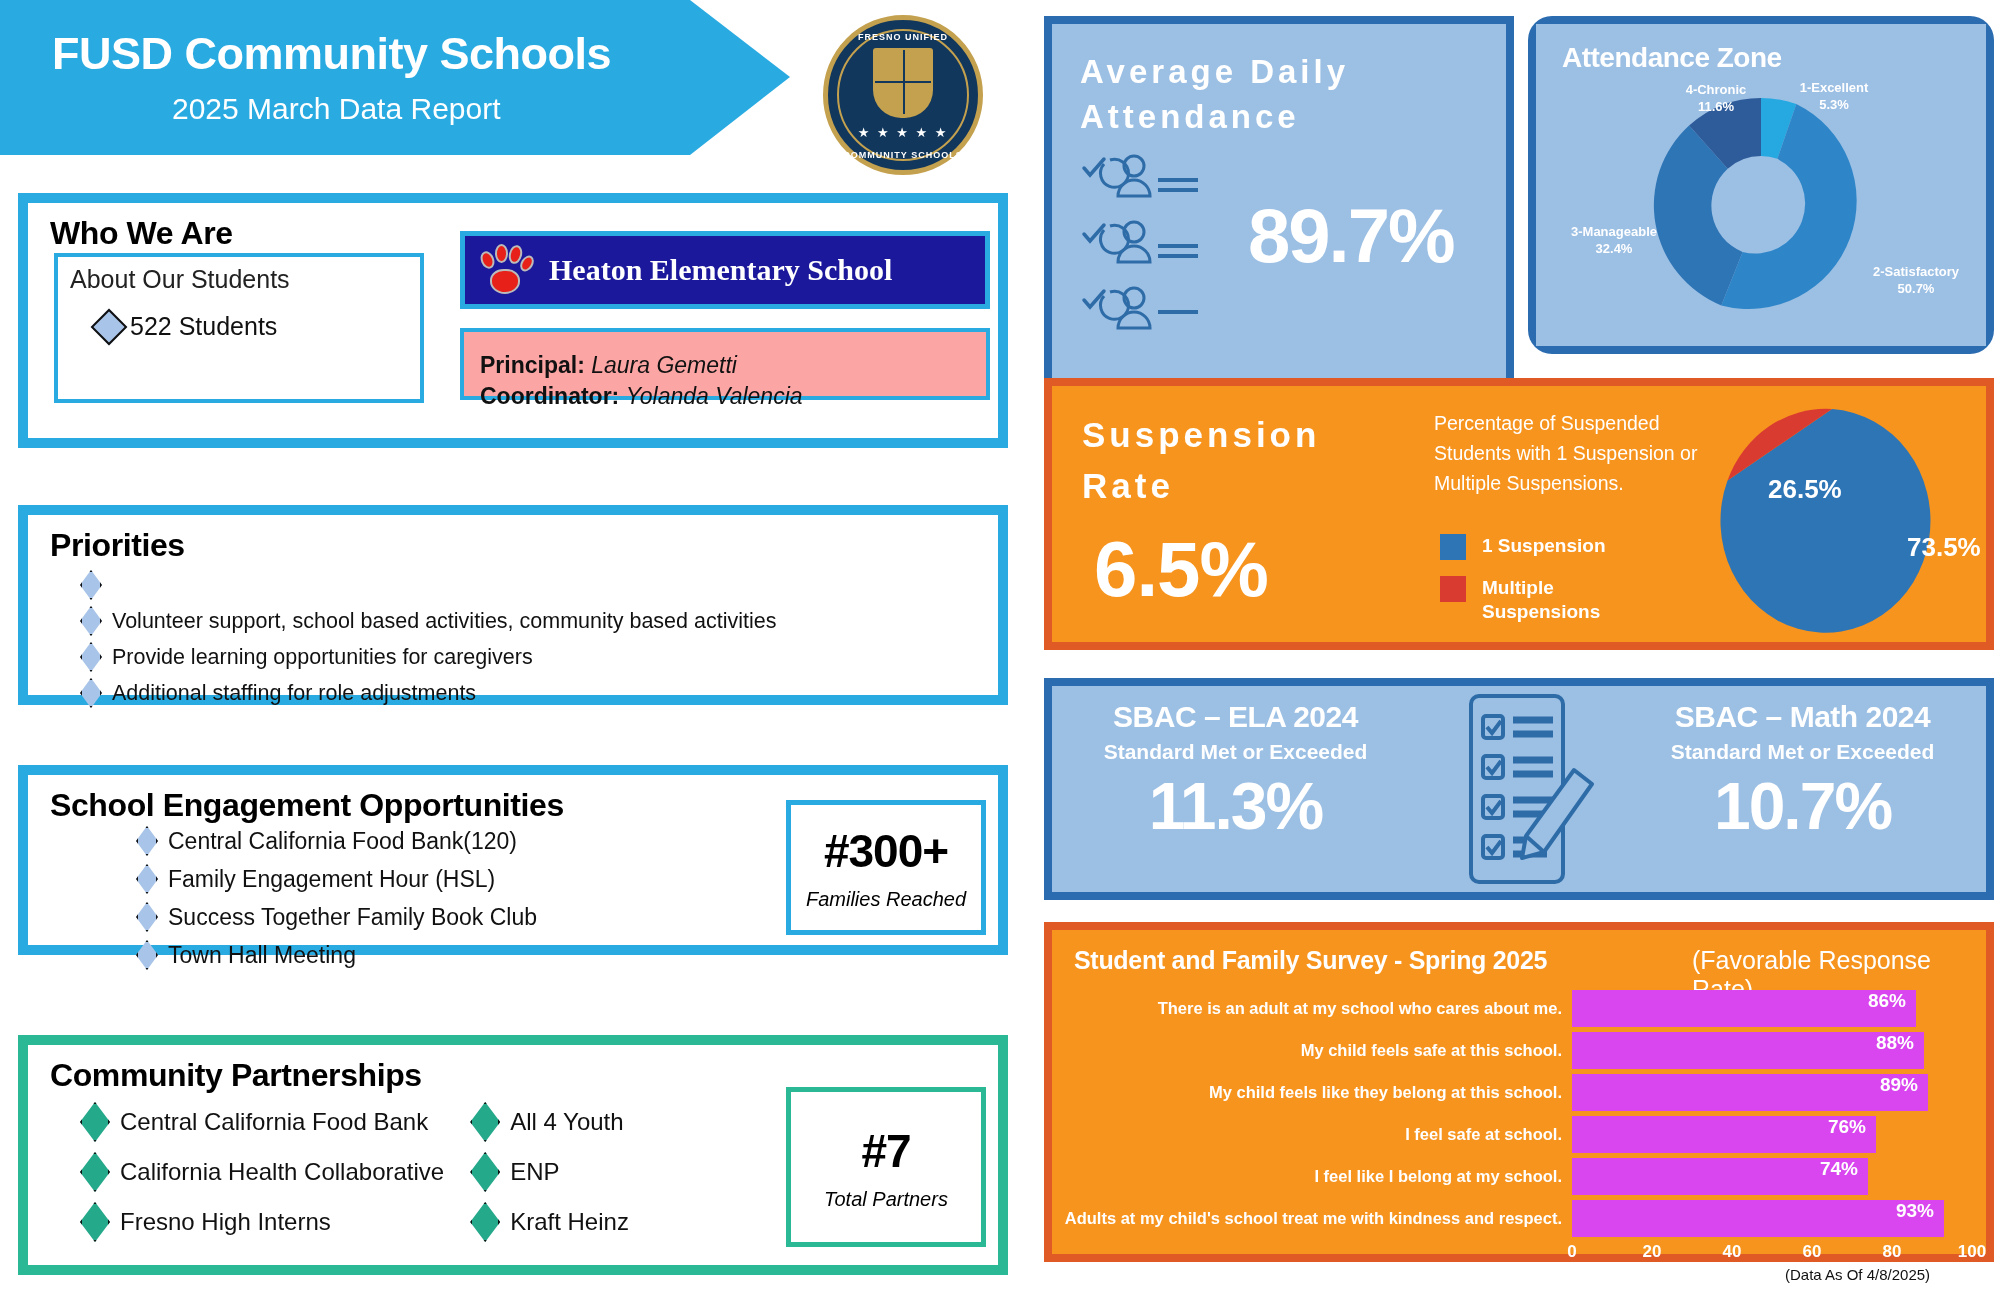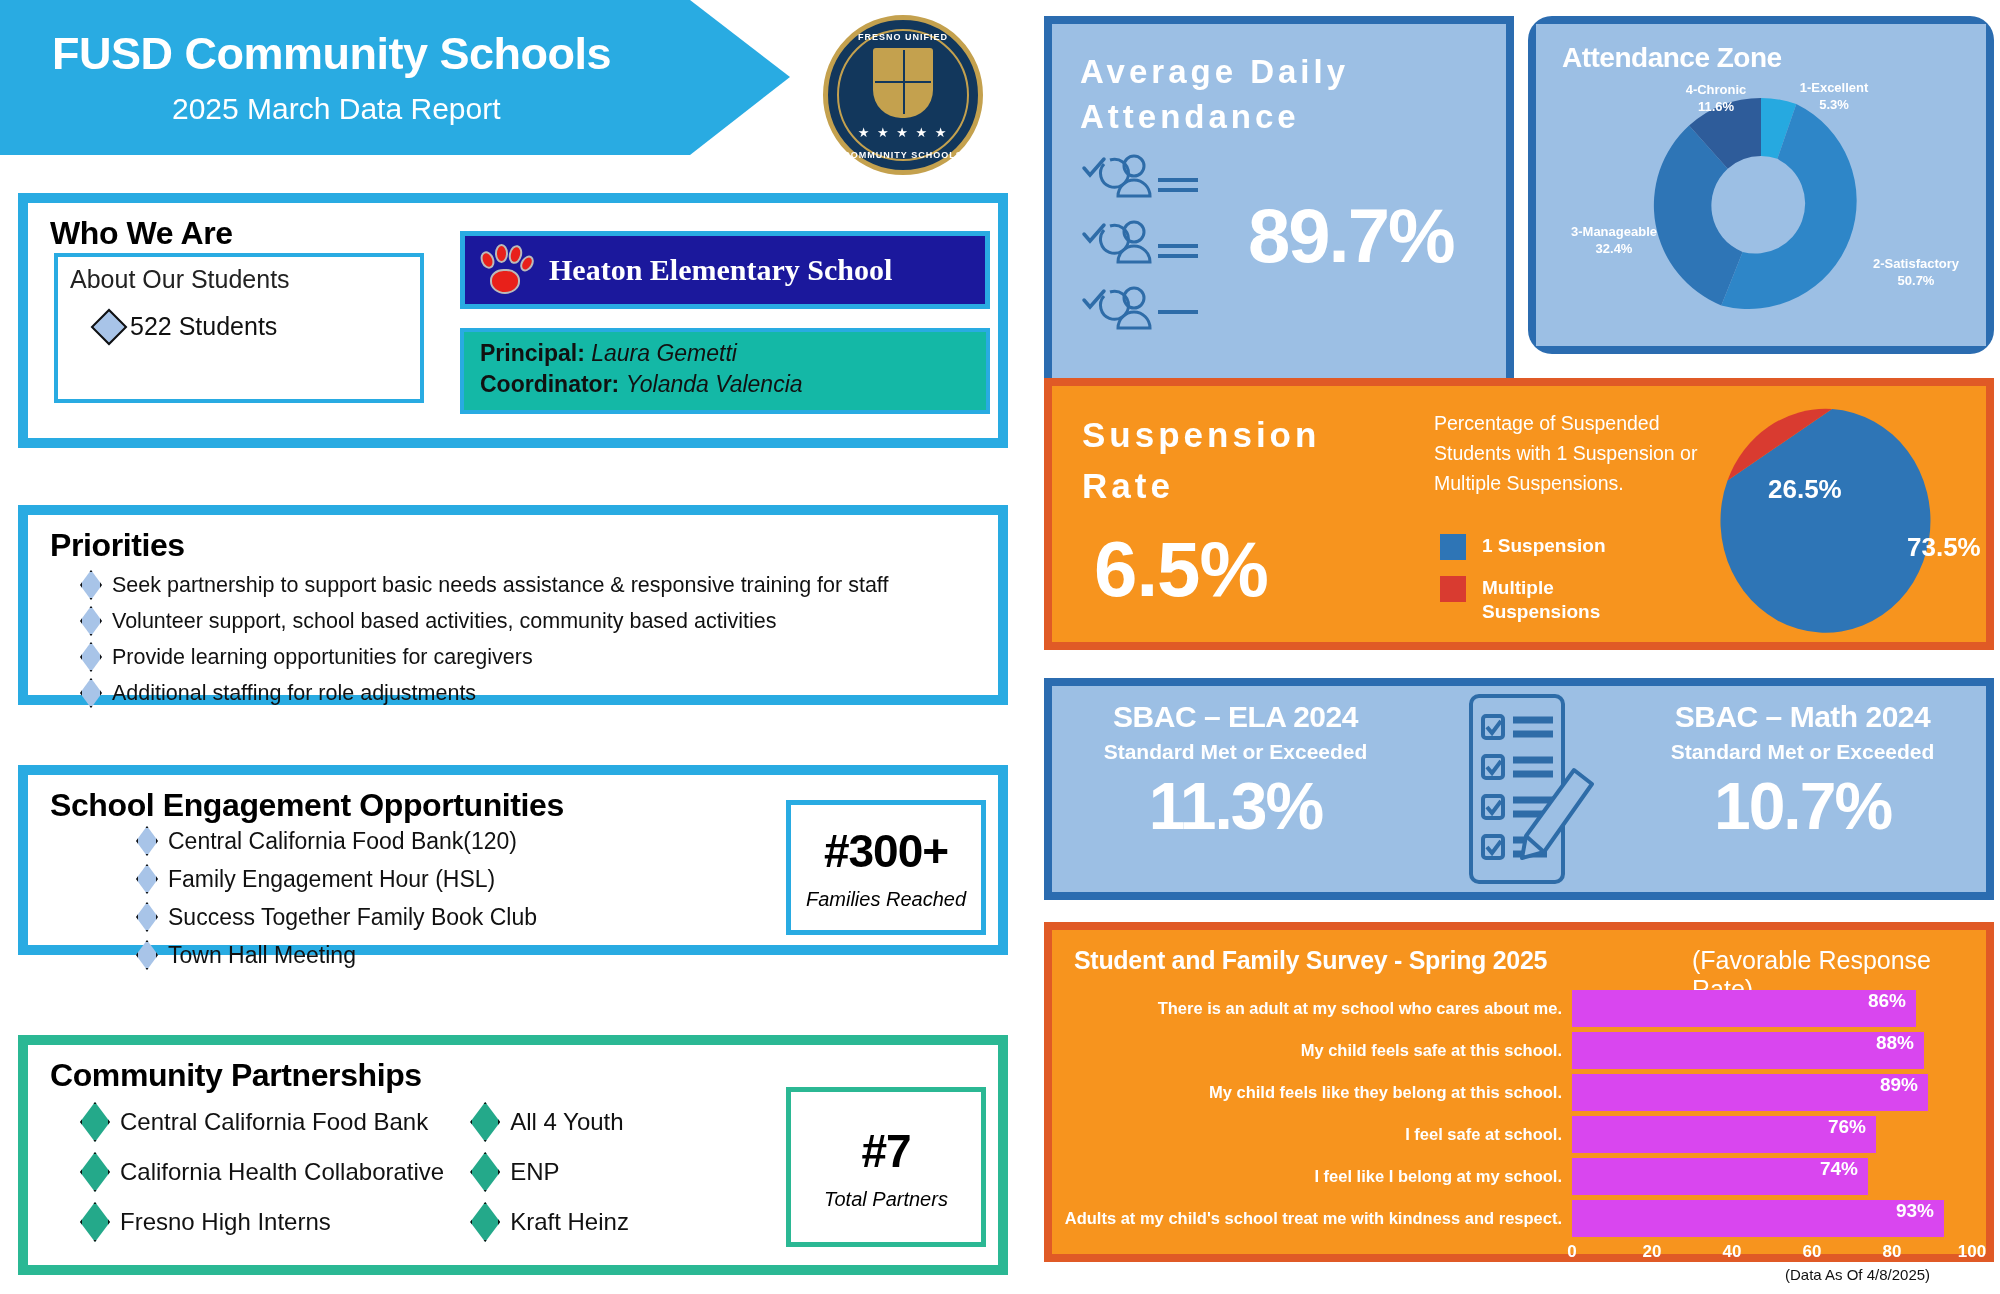--- a/index.html
+++ b/index.html
@@ -117,22 +117,22 @@
   .paw .t2 { width: 13px; height: 19px; left: 16px; top: 1px; }
   .paw .t3 { width: 13px; height: 19px; left: 30px; top: 2px;  transform: rotate(14deg); }
   .paw .t4 { width: 12px; height: 17px; left: 42px; top: 12px; transform: rotate(32deg); }
   .paw .pad { width: 30px; height: 25px; left: 11px; top: 26px; border-radius: 45% 45% 50% 50%; }
   .school-name {
     color: #fff; font-family: "Liberation Serif", serif;
     font-size: 30px; font-weight: bold;
   }
 
   .staff-box {
-    position: absolute; left: 432px; top: 125px; width: 530px; height: 86px;
-    border: 4px solid #29ABE2; background: #14b8a6; padding: 6px 0 0 16px;
+    position: absolute; left: 432px; top: 125px; width: 530px; height: 72px;
+    border: 4px solid #29ABE2; background: #fca5a5; padding: 18px 0 0 16px;
   }
   .staff-line { font-size: 23px; color: #111; line-height: 1.35; }
   .staff-line b { font-weight: bold; }
   .staff-line i { font-style: italic; }
 
   .bullet-list { padding: 6px 0 0 52px; }
   .bullet-li { display: flex; align-items: center; gap: 10px; margin-bottom: 6px; }
   .bullet-li span { font-size: 21.5px; color: #111; }
 
   #fam-list { padding: 2px 0 0 108px; }
@@ -172,21 +172,21 @@
 
   .zone-title {
     position: absolute; left: 26px; top: 18px;
     color: #fff; font-size: 28px; font-weight: bold; letter-spacing: -0.5px;
   }
   .zone-svg { position: absolute; left: 0; top: 52px; width: 100%; }
   .zl { position: absolute; color: #fff; font-weight: bold; font-size: 13px; text-align: center; line-height: 1.3; }
   #zl-chronic { left: 120px; top: 58px; width: 120px; }
   #zl-excel   { left: 238px; top: 56px; width: 120px; }
   #zl-manage  { left: 8px;   top: 200px; width: 140px; }
-  #zl-satis   { left: 310px; top: 232px; width: 140px; }
+  #zl-satis   { left: 310px; top: 240px; width: 140px; }
 
   #box-susp { left: 1044px; top: 378px; width: 950px; height: 272px; background: #E05A26; padding: 8px; }
   .susp-in { width: 100%; height: 100%; background: #F7941E; position: relative; }
   .susp-title {
     position: absolute; left: 30px; top: 24px; color: #fff;
     font-size: 35px; font-weight: bold; letter-spacing: 4px; line-height: 1.45;
   }
   .susp-big {
     position: absolute; left: 42px; top: 138px; color: #fff;
     font-size: 78px; font-weight: bold; letter-spacing: -1px;
@@ -294,21 +294,20 @@
       </div>
     </div>
   </div>
 
   <div class="lpanel" id="panel-prio">
     <div class="lpanel-in">
       <div class="sect-title">Priorities</div>
       <div class="bullet-list">
         <div class="bullet-li">
           <div class="dia-sm"></div>
-          <span>Seek partnership to support basic needs assistance &amp; responsive training for staff</span>
         </div>
         <div class="bullet-li">
           <div class="dia-sm"></div>
           <span>Volunteer support, school based activities, community based activities</span>
         </div>
         <div class="bullet-li">
           <div class="dia-sm"></div>
           <span>Provide learning opportunities for caregivers</span>
         </div>
         <div class="bullet-li">

